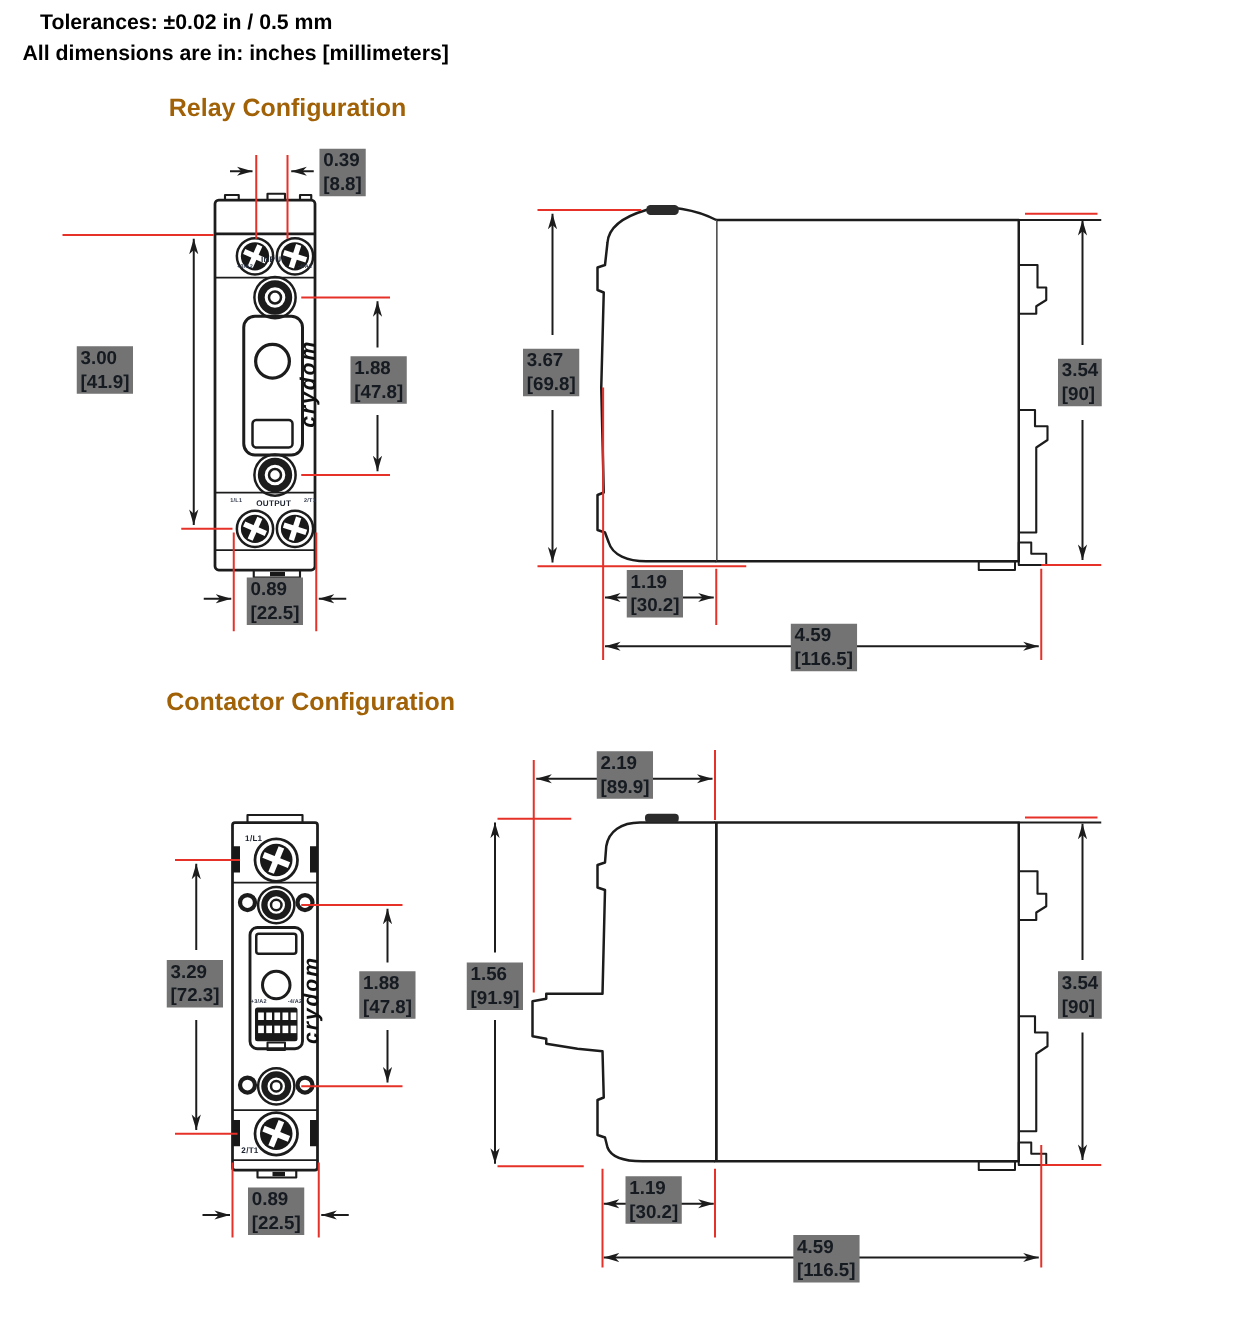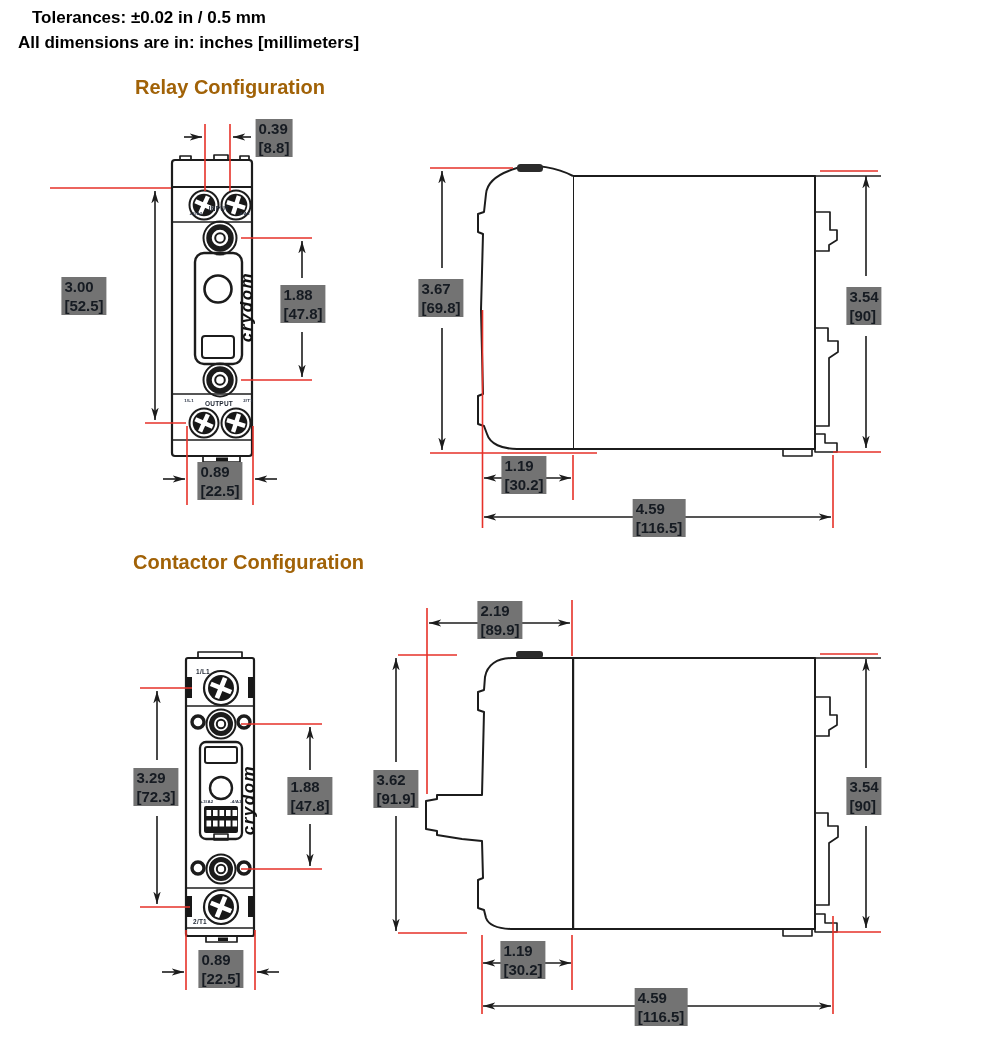--- a/index.html
+++ b/index.html
@@ -279,21 +279,21 @@
 <span class="tiny" style="left:219px;top:403px">OUTPUT</span>
 <span class="tiny micro" style="left:248px;top:400px">2/T1</span>
 <span class="logo" style="left:247px;top:307px">crydom</span>
 
 <div class="dim" style="left:274px;top:119px">
   <div>0.39</div>
   <div>[8.8]</div>
 </div>
 <div class="dim" style="left:84px;top:277px">
   <div>3.00</div>
-  <div>[52.5]</div>
+  <div>[41.9]</div>
 </div>
 <div class="dim" style="left:303px;top:285px">
   <div>1.88</div>
   <div>[47.8]</div>
 </div>
 <div class="dim" style="left:220px;top:462px">
   <div>0.89</div>
   <div>[22.5]</div>
 </div>
 
@@ -331,21 +331,21 @@
 <div class="dim" style="left:221px;top:950px">
   <div>0.89</div>
   <div>[22.5]</div>
 </div>
 
 <div class="dim" style="left:500px;top:601px">
   <div>2.19</div>
   <div>[89.9]</div>
 </div>
 <div class="dim" style="left:396px;top:770px">
-  <div>3.62</div>
+  <div>1.56</div>
   <div>[91.9]</div>
 </div>
 <div class="dim" style="left:864px;top:777px">
   <div>3.54</div>
   <div>[90]</div>
 </div>
 <div class="dim" style="left:523px;top:941px">
   <div>1.19</div>
   <div>[30.2]</div>
 </div>

